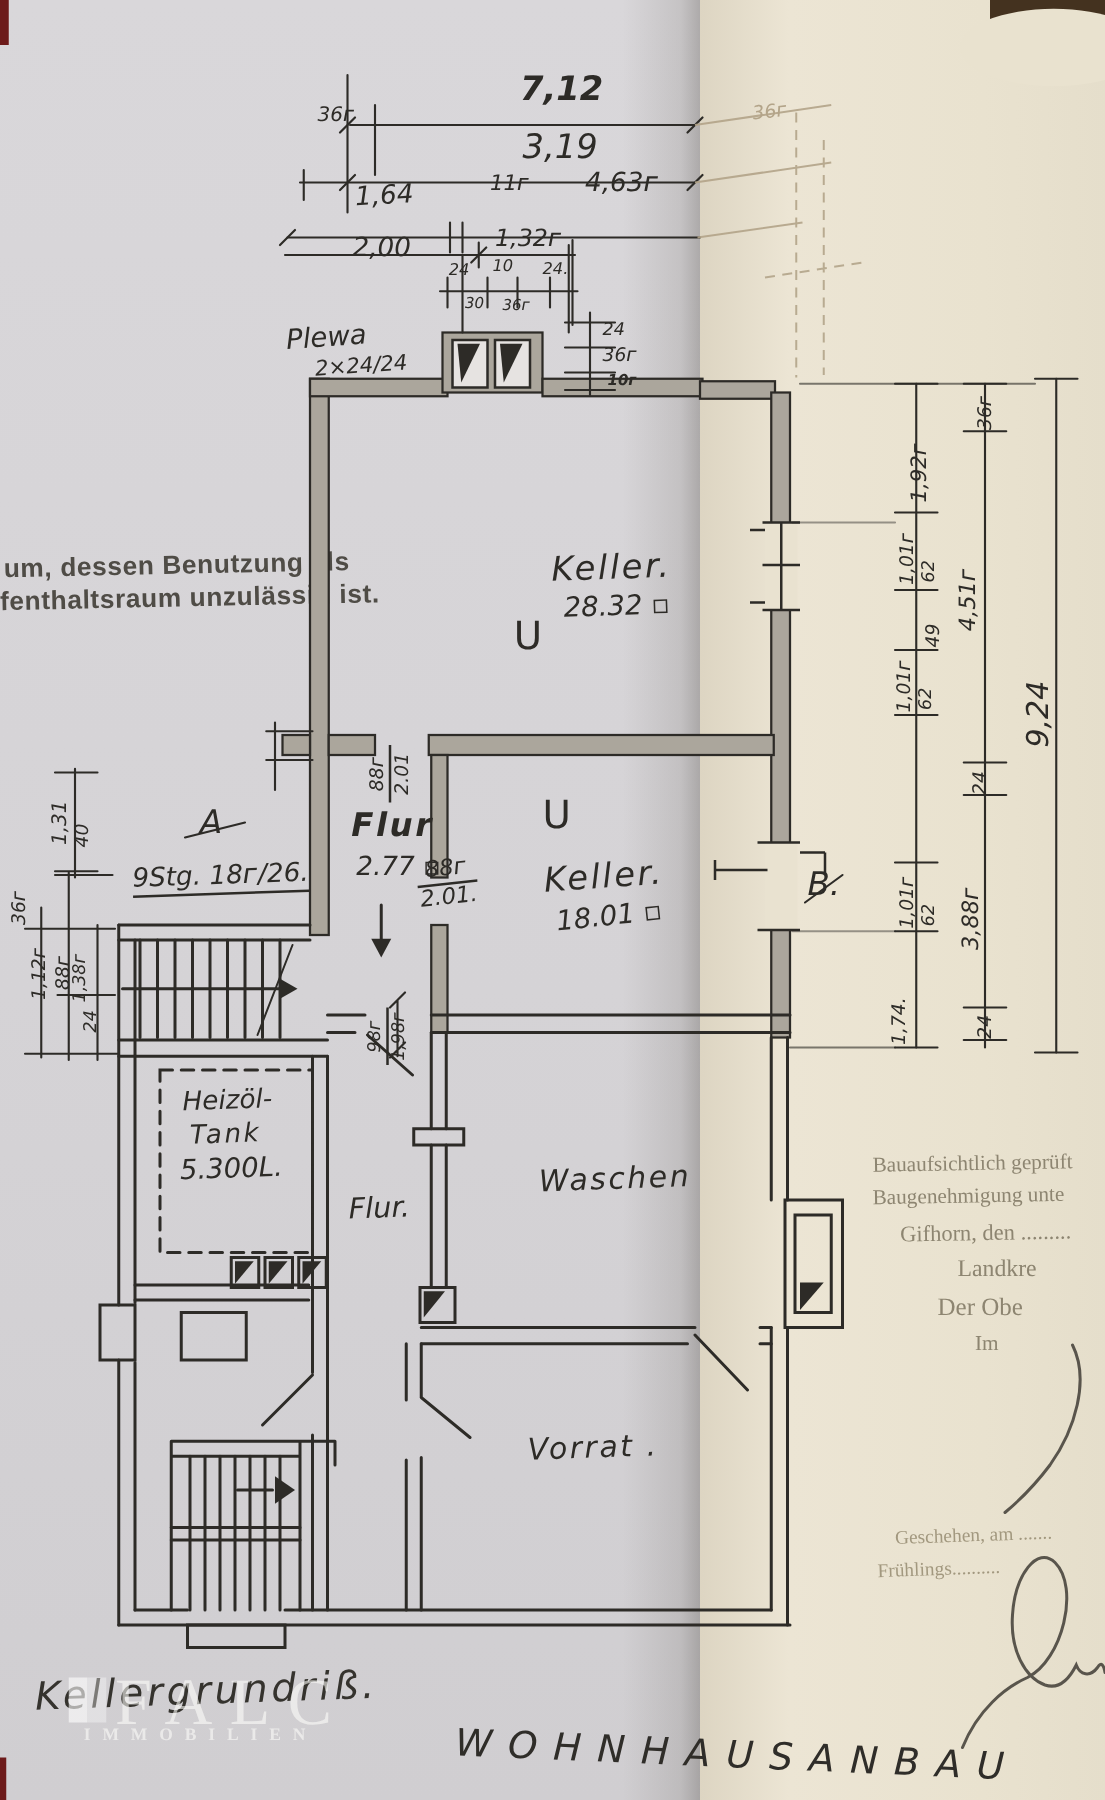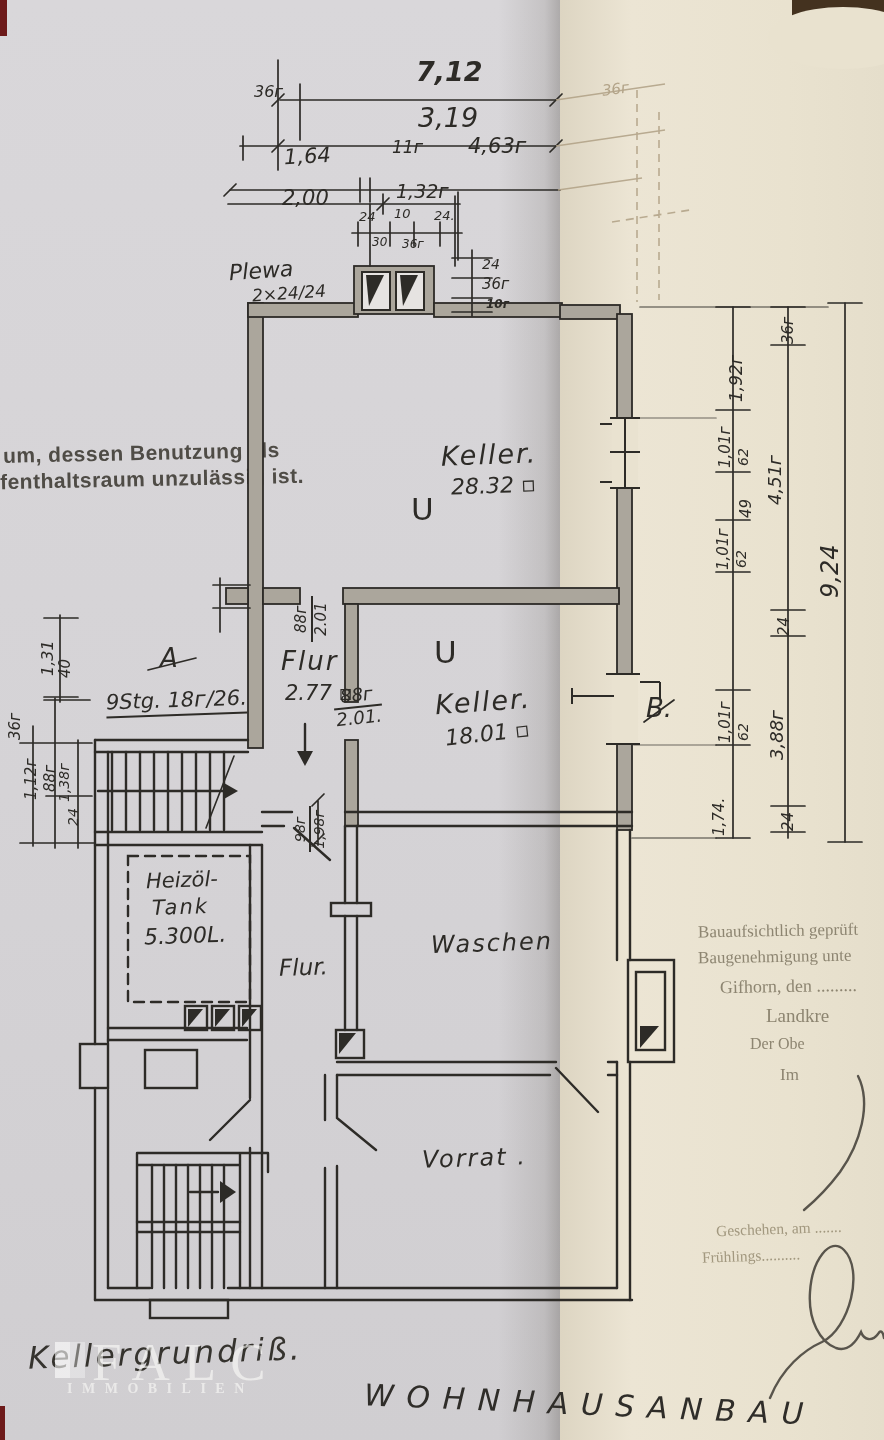--- a/index.html
+++ b/index.html
@@ -33,21 +33,21 @@
   <div class="bg" style="left:0;top:0;width:7px;height:36px;background:#6d1a1a;"></div>
   <div class="bg" style="left:0;top:1406px;width:5px;height:34px;background:#6d1a1a;"></div>
 
   <div class="stampL" style="left:3px;top:442px;font-size:21px;transform:rotate(-1.2deg);">um, dessen Benutzung als</div>
   <div class="stampL" style="left:0px;top:468px;font-size:21px;transform:rotate(-1.2deg);">fenthaltsraum unzulässig ist.</div>
 
   <div class="stamp" style="left:698px;top:922px;font-size:17px;transform:rotate(-1deg);">Bauaufsichtlich geprüft</div>
   <div class="stamp" style="left:698px;top:948px;font-size:17px;transform:rotate(-1deg);">Baugenehmigung unte</div>
   <div class="stamp" style="left:720px;top:977px;font-size:18px;transform:rotate(-1deg);">Gifhorn, den .........</div>
   <div class="stamp" style="left:766px;top:1006px;font-size:19px;">Landkre</div>
-  <div class="stamp" style="left:750px;top:1036px;font-size:16px;">Der Obe</div>
+  <div class="stamp" style="left:750px;top:1036px;font-size:20px;">Der Obe</div>
   <div class="stamp" style="left:780px;top:1066px;font-size:17px;">Im</div>
   <div class="stamp" style="left:716px;top:1221px;font-size:15.5px;color:#a2987f;transform:rotate(-2deg);">Geschehen, am .......</div>
   <div class="stamp" style="left:702px;top:1248px;font-size:15.5px;color:#a2987f;transform:rotate(-2deg);">Frühlings..........</div>
 
   <svg width="884" height="1440" viewBox="0 0 884 1440">
 
     <g fill="#aba69c" stroke="#2d2b27" stroke-width="1.8">
       <rect x="248" y="303" width="15" height="445"></rect>
       <rect x="248" y="303" width="110" height="14"></rect>
       <rect x="354" y="266" width="80" height="48"></rect>
@@ -171,21 +171,21 @@
 
   <div class="lbl" style="left:229px;top:260px;font-size:22px;transform:rotate(-4deg);">Plewa</div>
   <div class="lbl" style="left:252px;top:285px;font-size:17px;transform:rotate(-4deg);">2×24/24</div>
   <div class="lbl" style="left:482px;top:257px;font-size:14px;">24</div>
   <div class="lbl" style="left:482px;top:277px;font-size:15px;">36ᴦ</div>
   <div class="lbl" style="left:486px;top:298px;font-size:12px;font-weight:bold;">10ᴦ</div>
 
   <div class="lbl" style="left:441px;top:441px;font-size:27px;transform:rotate(-2deg);letter-spacing:2px;">Keller.</div>
   <div class="lbl" style="left:451px;top:475px;font-size:22px;transform:rotate(-2deg);">28.32 ▫</div>
   <div class="lbl" style="left:411px;top:494px;font-size:31px;font-style:normal;">U</div>
-  <div class="lbl" style="left:281px;top:648px;font-size:26px;letter-spacing:2px;">Flur</div>
+  <div class="lbl" style="left:281px;top:648px;font-size:26px;letter-spacing:2px;font-weight:bold;">Flur</div>
   <div class="lbl" style="left:285px;top:683px;font-size:21px;">2.77 ▫</div>
   <div class="lbl" style="left:435px;top:688px;font-size:27px;transform:rotate(-4deg);letter-spacing:2px;">Keller.</div>
   <div class="lbl" style="left:445px;top:723px;font-size:22px;transform:rotate(-6deg);">18.01 ▫</div>
   <div class="lbl" style="left:434px;top:637px;font-size:31px;font-style:normal;">U</div>
   <div class="lbl" style="left:646px;top:695px;font-size:26px;">B.</div>
   <div class="lbl" style="left:160px;top:645px;font-size:26px;">A</div>
   <div class="lbl" style="left:106px;top:690px;font-size:21px;transform:rotate(-2deg);border-bottom:2px solid #2d2b27;padding-bottom:3px;">9Stg. 18ᴦ/26.</div>
   <div class="lbl" style="left:431px;top:931px;font-size:24px;transform:rotate(-2deg);letter-spacing:2px;">Waschen</div>
   <div class="lbl" style="left:279px;top:956px;font-size:23px;transform:rotate(-2deg);">Flur.</div>
   <div class="lbl" style="left:422px;top:1146px;font-size:24px;transform:rotate(-2deg);letter-spacing:2px;">Vorrat .</div>

